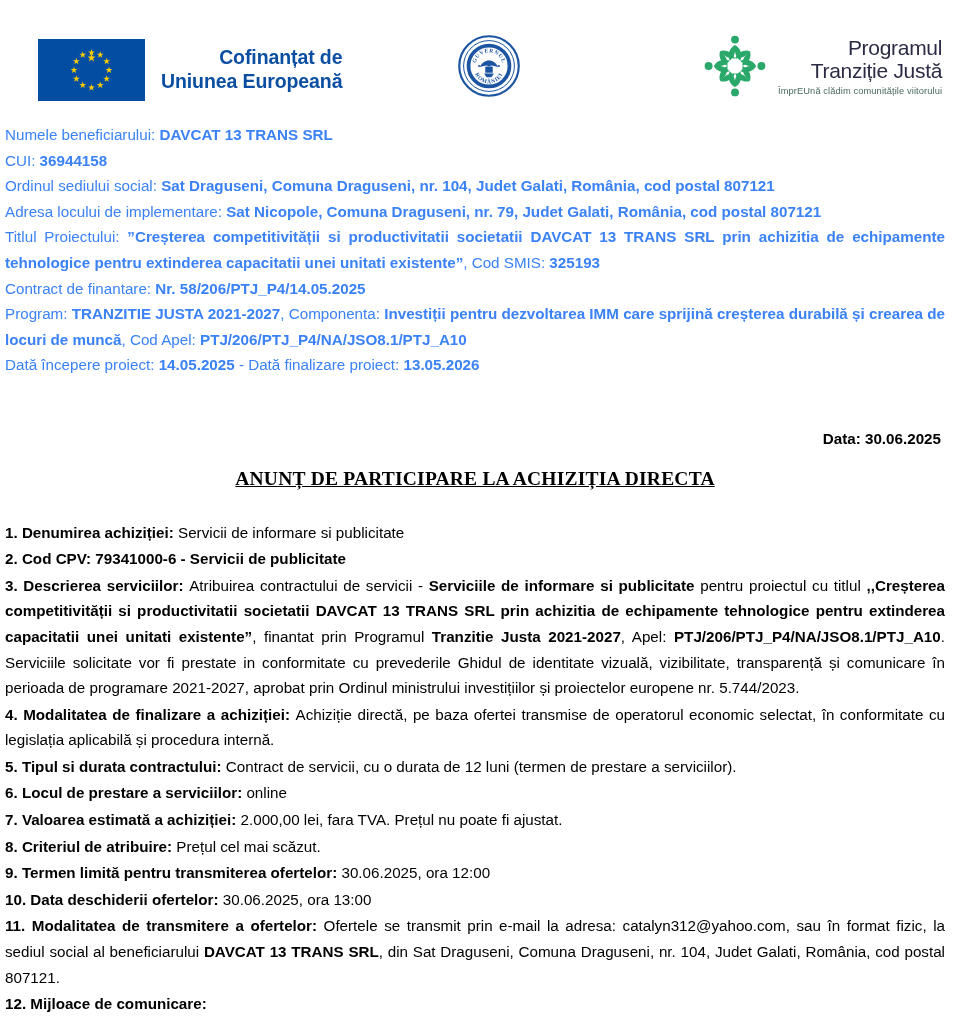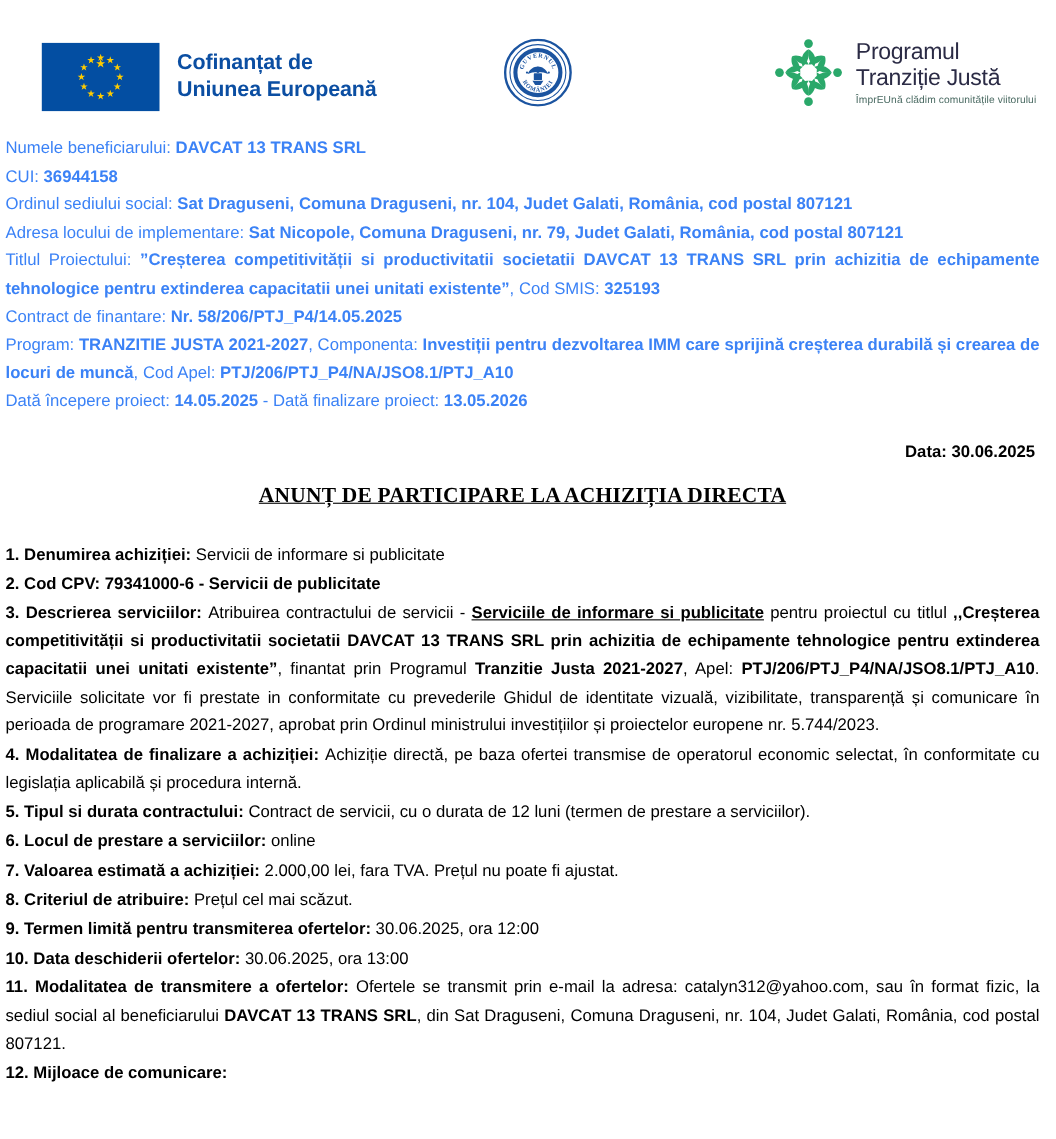--- a/index.html
+++ b/index.html
@@ -15,20 +15,21 @@
     color: #000000;
     overflow: hidden;
     position: relative;
   }
 
   
   .logo-band {
     position: relative;
     height: 122px;
     width: 960px;
+    text-align: right;
   }
 
   
   .eu-logo {
     position: absolute;
     left: 38px;
     top: 39px;
     display: flex;
     align-items: center;
   }
@@ -106,28 +107,28 @@
     line-height: 25.6px;
     color: #3b82f6;
     margin: 0;
     text-align: left;
   }
   .line.just {
     text-align: justify;
     text-justify: inter-word;
   }
   .b { font-weight: bold; }
-  .u { text-decoration: underline; }
+  .u { }
 
   .date-right {
     text-align: right;
     font-size: 15.2px;
     font-weight: bold;
     line-height: 25.6px;
-    margin-top: 20px;
+    margin-top: 48px;
     padding-right: 4px;
   }
 
   .doc-heading {
     font-family: "Liberation Serif", serif;
     font-weight: bold;
     font-size: 19.5px;
     text-align: center;
     text-decoration: underline;
     margin-top: 16px;

